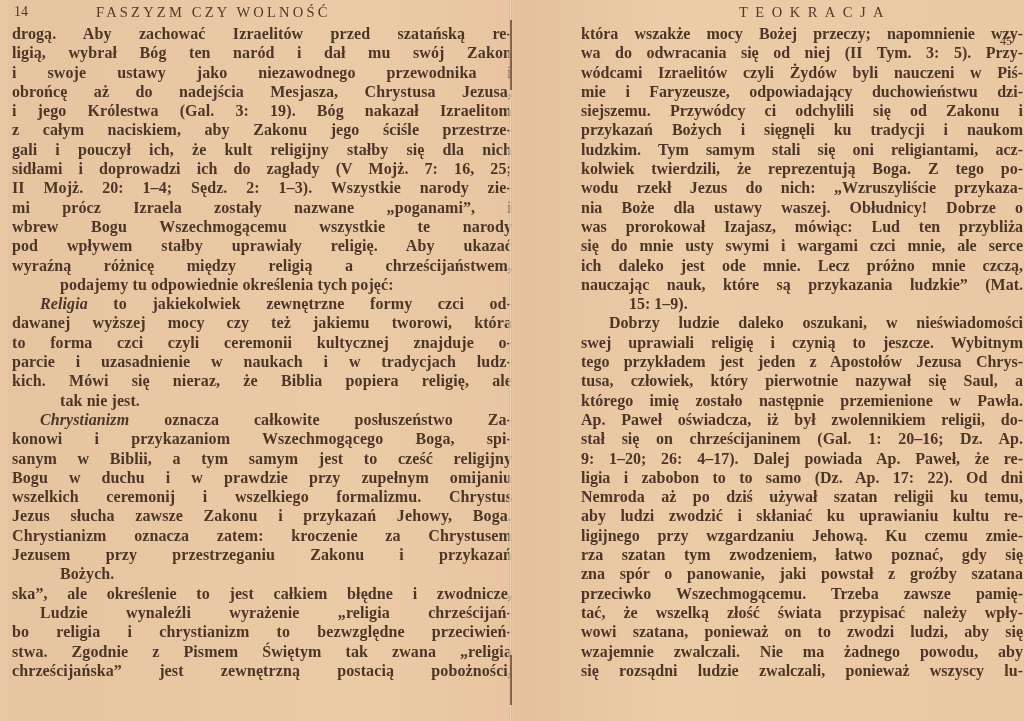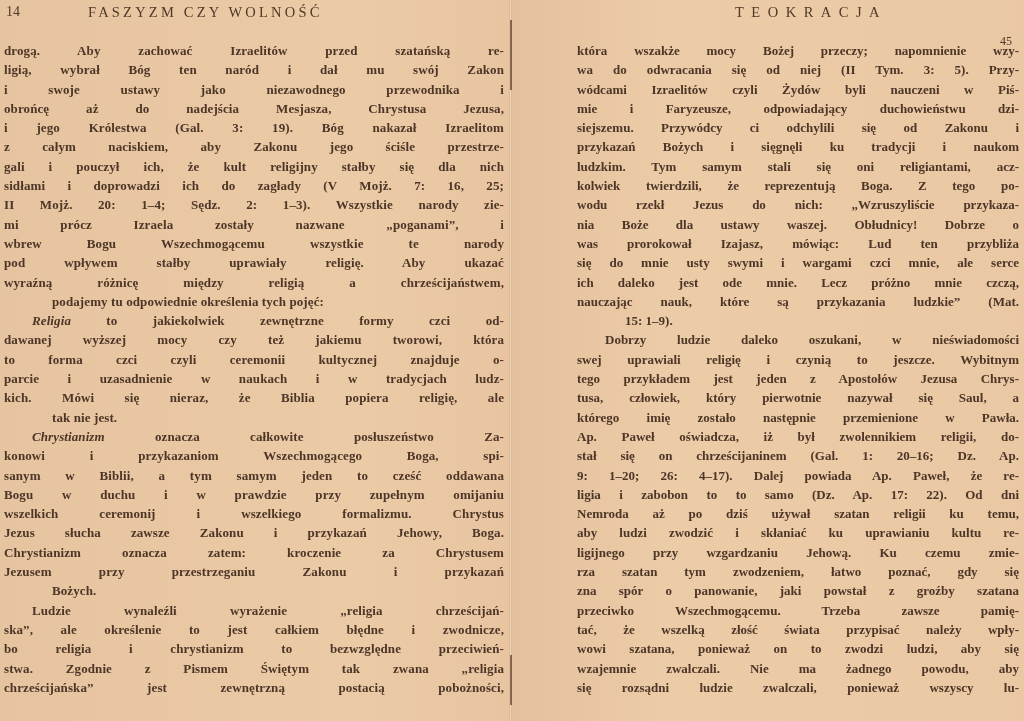--- a/index.html
+++ b/index.html
@@ -3,21 +3,21 @@
 <meta charset="utf-8">
 <style>
   html, body { margin: 0; padding: 0; }
   body {
     width: 1024px; height: 721px; overflow: hidden;
     background: #e9c8a3;
     font-family: "DejaVu Serif", "Liberation Serif", serif;
     color: #4a3426;
     position: relative;
   }
-  .spread { position: absolute; inset: 0; display: flex; }
+  .spread { position: absolute; inset: 0; display: flex; padding-left: 8px; }
   .page {
     position: relative; height: 721px; box-sizing: border-box;
   }
   .page.left {
     width: 511px;
     background: linear-gradient(to right, #e6c49f 0%, #ebcaa6 70%, #e8c5a0 100%);
   }
   .page.right {
     width: 513px;
     background: linear-gradient(to right, #e4c19c 0%, #eccba7 30%, #eac8a4 100%);
@@ -33,23 +33,23 @@
   .header {
     position: absolute; top: 4px; height: 24px;
     font-size: 14.5px; letter-spacing: 3.2px; color: #4f3829;
     font-family: "Liberation Serif", "DejaVu Serif", serif;
   }
   .left .pno { position: absolute; left: 6px; top: 4px; font-size: 14px; color:#4f3829; font-family: "Liberation Serif", serif; }
   .left .running { left: 88px; }
   .right .running { left: 224px; letter-spacing: 7.5px; }
   .right .pno { position: absolute; right: 12px; top: 6px; font-size: 12px; color:#4f3829; font-family: "Liberation Serif", serif; margin-top: 28px; }
   .text {
-    position: absolute; top: 41px;
+    position: absolute; top: 24px;
     font-family: "Liberation Serif", "DejaVu Serif", serif;
-    font-size: 13px; line-height: 19.3px;
+    font-size: 16px; line-height: 19.3px;
     font-weight: bold; color: #4d3627;
   }
   .left .text { left: 4px; width: 500px; }
   .right .text { left: 66px; width: 442px; }
   .line {
     display: block; white-space: nowrap;
     text-align: justify; text-align-last: justify;
     height: 19.3px;
   }
   .line.last { text-align-last: left; margin-left: 48px; }
@@ -80,29 +80,29 @@
         <span class="line">wyraźną różnicę między religią a chrześcijaństwem,</span>
         <span class="line last">podajemy tu odpowiednie określenia tych pojęć:</span>
         <span class="line indent"><span class="em">Religia</span> to jakiekolwiek zewnętrzne formy czci od-</span>
         <span class="line">dawanej wyższej mocy czy też jakiemu tworowi, która</span>
         <span class="line">to forma czci czyli ceremonii kultycznej znajduje o-</span>
         <span class="line">parcie i uzasadnienie w naukach i w tradycjach ludz-</span>
         <span class="line">kich. Mówi się nieraz, że Biblia popiera religię, ale</span>
         <span class="line last">tak nie jest.</span>
         <span class="line indent"><span class="em">Chrystianizm</span> oznacza całkowite posłuszeństwo Za-</span>
         <span class="line">konowi i przykazaniom Wszechmogącego Boga, spi-</span>
-        <span class="line">sanym w Biblii, a tym samym jeden to cześć oddawana</span>
+        <span class="line">sanym w Biblii, a tym samym jest to cześć religijny</span>
         <span class="line">Bogu w duchu i w prawdzie przy zupełnym omijaniu</span>
         <span class="line">wszelkich ceremonij i wszelkiego formalizmu. Chrystus</span>
         <span class="line">Jezus słucha zawsze Zakonu i przykazań Jehowy, Boga.</span>
         <span class="line">Chrystianizm oznacza zatem: kroczenie za Chrystusem</span>
         <span class="line">Jezusem przy przestrzeganiu Zakonu i przykazań</span>
         <span class="line last">Bożych.</span>
+        <span class="line">ska”, ale określenie to jest całkiem błędne i zwodnicze,</span>
         <span class="line indent">Ludzie wynaleźli wyrażenie „religia chrześcijań-</span>
-        <span class="line">ska”, ale określenie to jest całkiem błędne i zwodnicze,</span>
         <span class="line">bo religia i chrystianizm to bezwzględne przeciwień-</span>
         <span class="line">stwa. Zgodnie z Pismem Świętym tak zwana „religia</span>
         <span class="line">chrześcijańska” jest zewnętrzną postacią pobożności,</span>
       </div>
   </div>
   <div class="page right">
     <span class="header running">TEOKRACJA</span>
     <span class="pno">45</span>
     <div class="text" id="right-text">
         <span class="line">która wszakże mocy Bożej przeczy; napomnienie wzy-</span>

